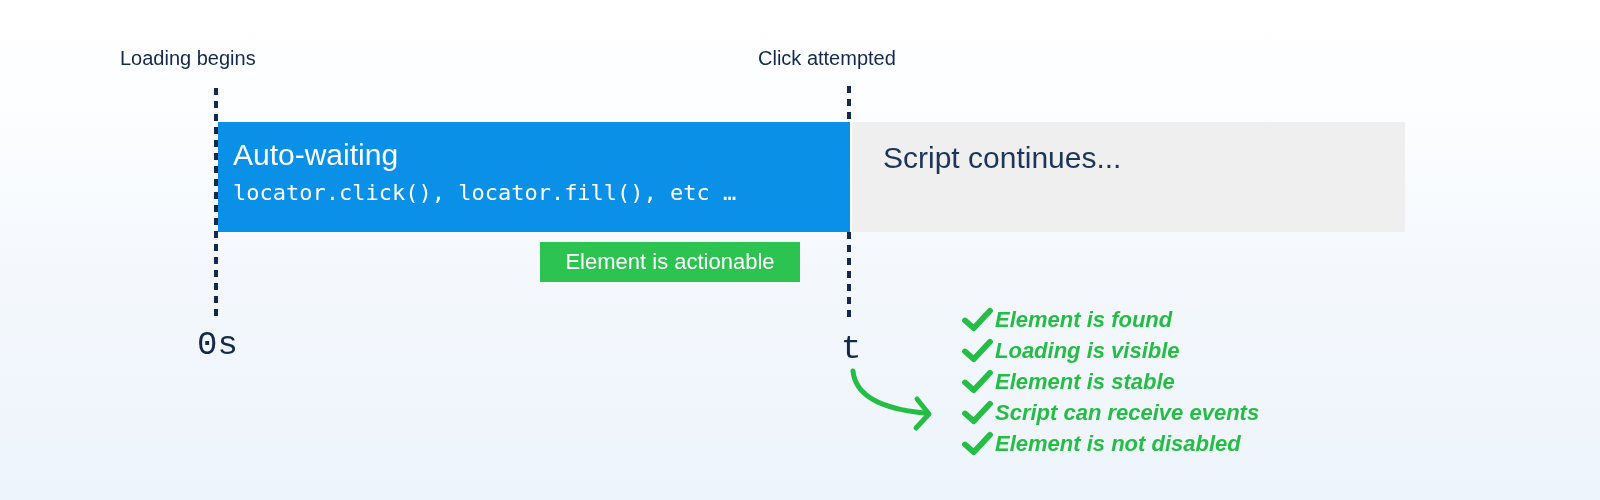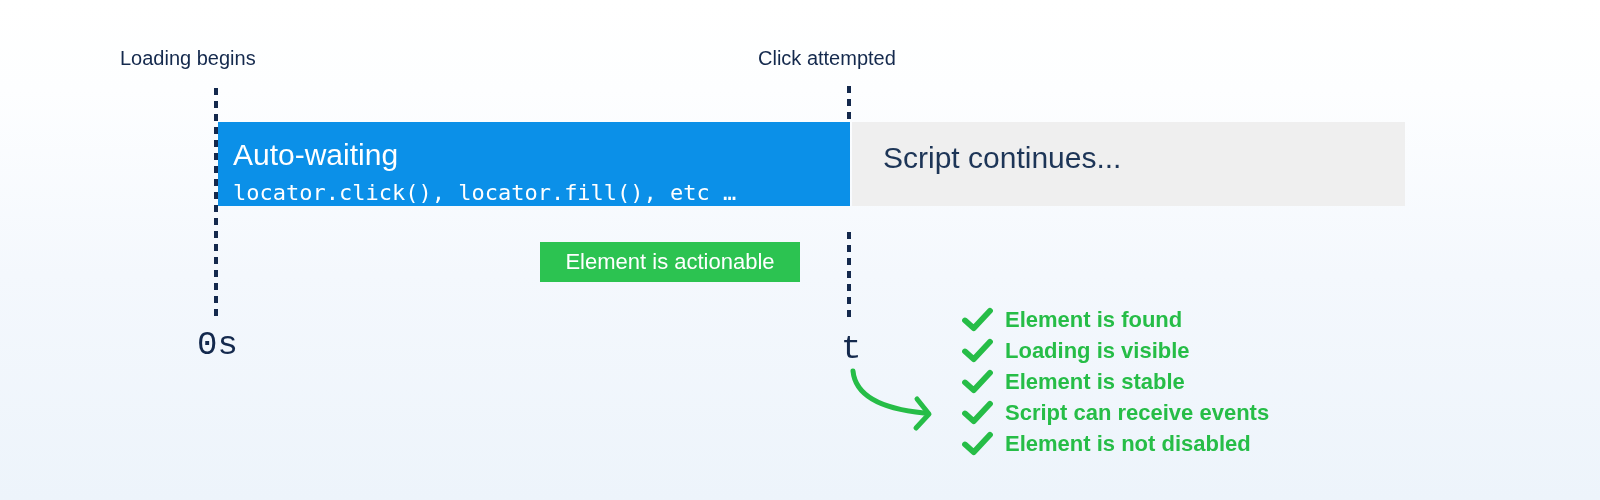--- a/index.html
+++ b/index.html
@@ -29,21 +29,21 @@
   
   .dash {
     width: 4px;
     background: repeating-linear-gradient(to bottom, #14294d 0px, #14294d 7px, transparent 7px, transparent 13px);
   }
   .dash-left         { left: 214px; top: 88px;  height: 230px; }
   .dash-right-top    { left: 847px; top: 86px;  height: 36px;  }
   .dash-right-bottom { left: 847px; top: 232px; height: 86px;  }
 
   
-  .bar { height: 84px; top: 122px; }
+  .bar { height: 110px; top: 122px; }
   .blue-bar {
     left: 218px;
     width: 632px;
     background: #0b90e8;
     color: #ffffff;
     padding: 15px 0 0 15px;
   }
   .bar-title {
     font-size: 30px;
     font-weight: 400;
@@ -94,21 +94,22 @@
   .checklist {
     left: 962px;
     top: 304px;
     display: flex;
     flex-direction: column;
   }
   .check-row {
     display: flex;
     align-items: center;
     height: 31px;
-    gap: 12px;
+    gap: 2px;
+    font-style: italic;
   }
   .check-row svg.check { flex: 0 0 auto; }
   .check-row svg.check polyline {
     fill: none;
     stroke: #26bd47;
     stroke-width: 6;
     stroke-linecap: round;
     stroke-linejoin: round;
   }
   .check-row span {

